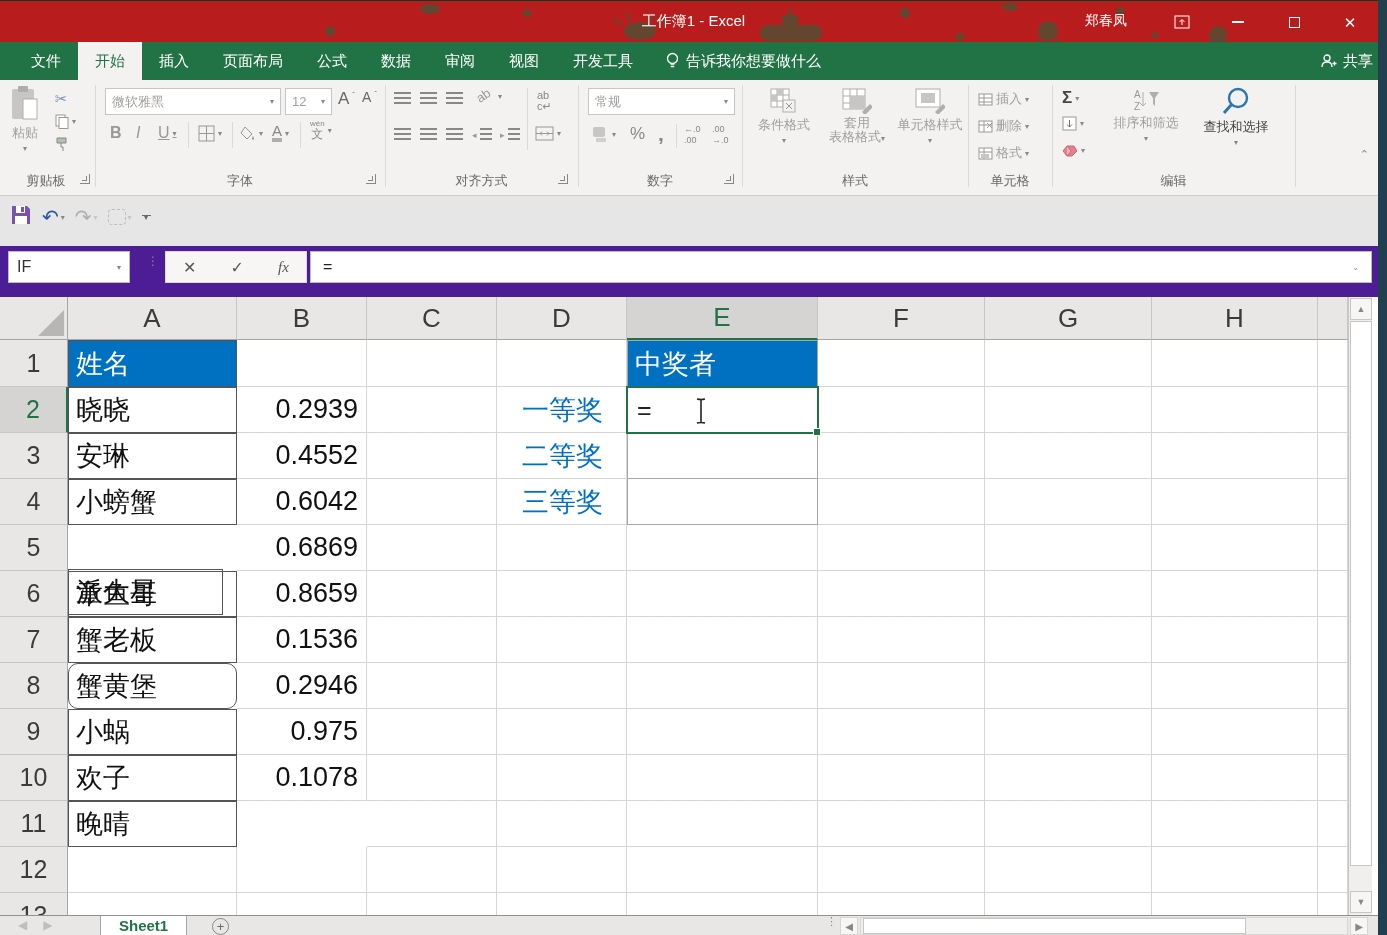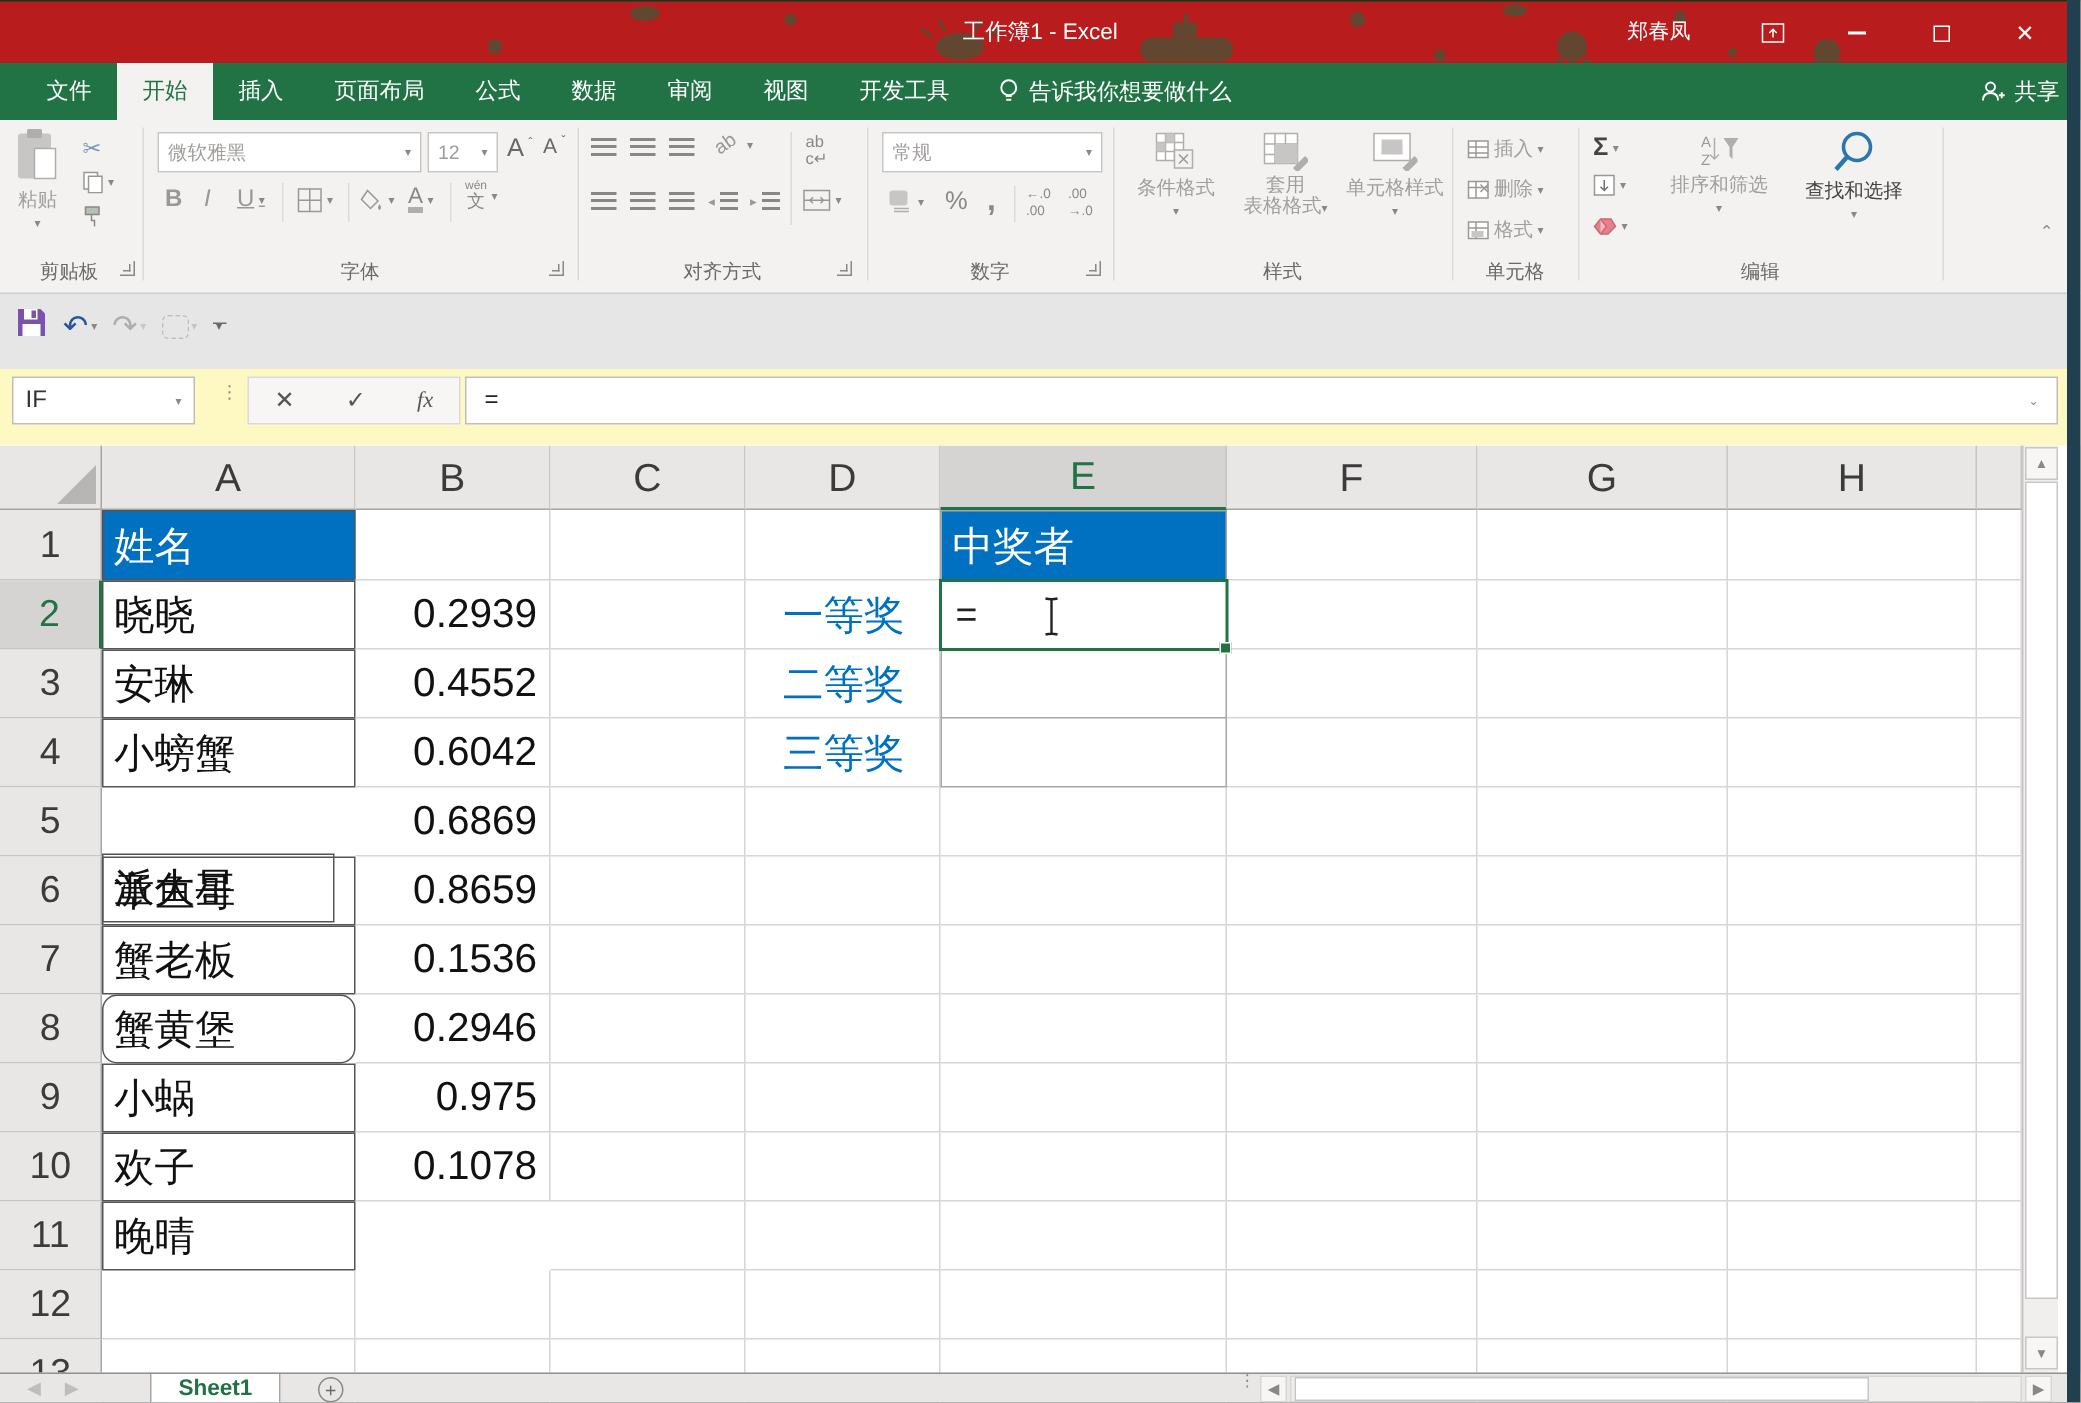--- a/index.html
+++ b/index.html
@@ -35,21 +35,21 @@
   .dd{color:#8a8886;font-size:8px;}
   .combo{position:absolute;background:#fff;border:1px solid #c8c6c4;color:#a19f9d;font-size:13px;display:flex;align-items:center;padding:0 6px;justify-content:space-between;}
   .lines{display:inline-block;width:17px;height:13px;background:repeating-linear-gradient(to bottom,#8a8886 0 2px,transparent 2px 5px);}
   .mini{position:absolute;display:flex;align-items:center;gap:3px;}
   .bigbtn{position:absolute;display:flex;flex-direction:column;align-items:center;gap:2px;}
   .chev-up{position:absolute;right:18px;top:68px;color:#8a8886;font-size:11px;}
 
   
   .qatrow{position:absolute;left:0;top:196px;width:1387px;height:50px;background:#e6e6e6;}
   .qat{position:absolute;left:10px;top:8px;display:flex;align-items:center;gap:10px;}
-  .frow{position:absolute;left:0;top:246px;width:1387px;height:51px;background:#fef9c3;}
+  .frow{position:absolute;left:0;top:246px;width:1387px;height:51px;background:#4c1d95;}
   .namebox{position:absolute;left:8px;top:5px;width:122px;height:32px;background:#fff;border:1px solid #bfbdbb;display:flex;align-items:center;justify-content:space-between;padding:0 8px;font-size:16px;color:#333;}
   .fbtns{position:absolute;left:165px;top:5px;width:142px;height:32px;background:#f7f6f5;border:1px solid #dcdad8;display:flex;align-items:center;justify-content:space-around;color:#555;}
   .fbar{position:absolute;left:310px;top:5px;width:1062px;height:32px;background:#fff;border:1px solid #bfbdbb;display:flex;align-items:center;padding:0 12px;font-size:16px;color:#222;justify-content:space-between;}
   .split-dots{position:absolute;left:147px;top:12px;color:#8a8886;font-size:12px;letter-spacing:0;line-height:6px;}
 
   
   #gridArea{position:absolute;left:0;top:297px;width:1348px;height:638px;background:#fff;overflow:hidden;}
   .corner{position:absolute;left:0;top:0;width:68px;height:43px;background:#e8e7e6;border-right:1px solid #a8a6a4;border-bottom:1px solid #a8a6a4;}
   .corner:after{content:"";position:absolute;right:3px;bottom:3px;border-left:26px solid transparent;border-bottom:26px solid #b8b6b4;}
   .colh{position:absolute;top:0;height:43px;background:#e8e7e6;border-right:1px solid #c8c6c4;border-bottom:1px solid #a8a6a4;color:#3b3b3b;font-size:26px;display:flex;align-items:center;justify-content:center;}

